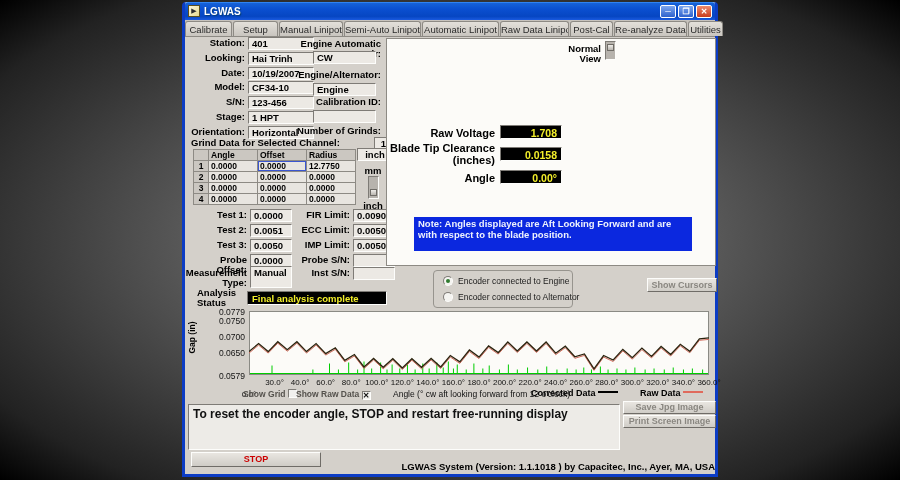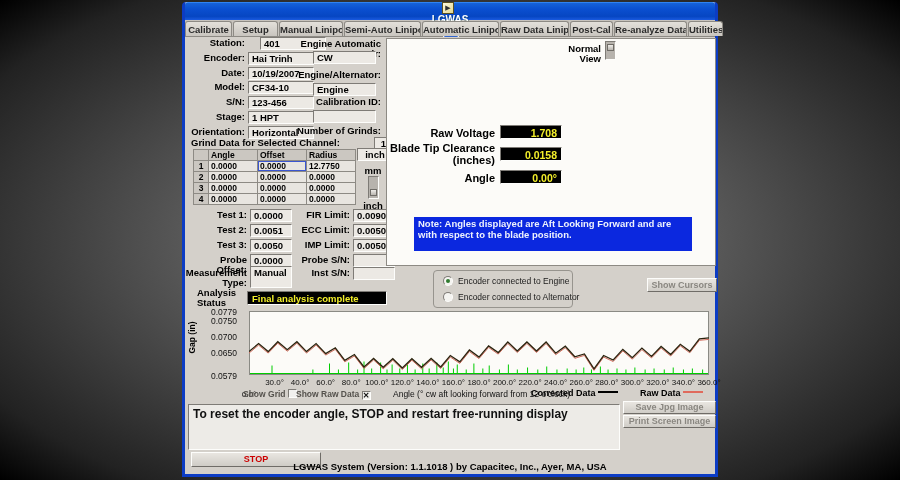--- a/index.html
+++ b/index.html
@@ -10,30 +10,29 @@
     position: relative;
   }
   .window {
     position:absolute; left:182px; top:2px; width:536px; height:475px;
     border-left:3px solid #0c3cc4; border-right:3px solid #0c3cc4; border-bottom:3px solid #0c3cc4;
     border-radius:4px 4px 0 0; background:#d4d0ca;
   }
   .titlebar {
     height:18px; border-radius:3px 3px 0 0; display:flex; align-items:center; padding:0 3px;
     background: linear-gradient(180deg,#3d95ff 0%,#1561d8 8%,#0a4fd0 40%,#0646c2 80%,#1a5adf 100%);
-    flex-direction: column;
   }
   .tb-icon { width:12px; height:12px; background:linear-gradient(135deg,#fdf8dd,#e4d88f); border:1px solid #5a4f20; margin-right:4px; font-size:7px; line-height:10px; text-align:center; color:#2d2d2d; }
   .tb-title { color:#fff; font-weight:bold; font-size:10px; flex:1; text-shadow:1px 1px 1px #0338; }
   .tb-btn { width:16px; height:13px; margin-left:2px; border:1px solid #fff; border-radius:2px; font-size:8px; line-height:11px; text-align:center; color:#fff; font-weight:bold;
     background:linear-gradient(180deg,#7da6ee,#2e62cd); }
   .tb-btn.close { background:linear-gradient(180deg,#ee8a6c,#c93c1d); }
   .tabstrip { display:flex; height:17px; background:#c7c3bd; border-bottom:1px solid #8d8a84; padding-top:1px; }
   .tab {
-    flex:0 0 auto; font-size:9.5px; font-weight:bold; color:#2b2b2b; text-align:center;
+    flex:0 0 auto; font-size:9.5px; font-weight:normal; color:#2b2b2b; text-align:center;
     border:1px solid #8d8a84; border-bottom:none; border-radius:3px 3px 0 0; margin-right:1px;
     background:linear-gradient(180deg,#e3e0da,#c9c5bf); padding-top:2px; overflow:hidden; white-space:nowrap;
   }
   .main { position:relative; height:437px; background:#d4d0ca; }
   .lbl { position:absolute; font-size:9.5px; font-weight:bold; color:#000; text-align:right; line-height:1.05; }
   .inp {
     position:absolute; height:13px; background:#ece9e4; border:1px solid;
     border-color:#7e7b76 #fdfdfb #fdfdfb #7e7b76; font-size:9.5px; font-weight:bold; color:#000;
     padding:0 3px; line-height:11px; overflow:hidden; white-space:nowrap;
   }
@@ -47,27 +46,27 @@
   .panel { position:absolute; left:201px; top:1px; width:330px; height:228px; background:#fcfbf8; border:1px solid #8d8a84; }
   .led { position:absolute; height:14px; background:#000; border:1px solid; border-color:#7e7b76 #fdfdfb #fdfdfb #7e7b76; color:#f3ef2a; font-size:10.5px; font-weight:bold; text-align:right; padding:1px 4px 0 0; }
   .note { position:absolute; left:27px; top:178px; width:278px; height:34px; background:#0b28df; color:#eef2fc; font-size:9.5px; font-weight:bold; line-height:1.15; padding:2px 4px; }
   .groupbox { position:absolute; left:248px; top:233px; width:140px; height:38px; border:1px solid #979émom; border:1px solid #97948e; border-radius:4px; }
   .radio-row { position:absolute; display:flex; align-items:center; gap:5px; }
   .radio { width:10px; height:10px; border-radius:50%; background:#f5f4f1; border:1px solid; border-color:#7e7b76 #fdfdfb #fdfdfb #7e7b76; position:relative; }
   .radio.on::after { content:""; position:absolute; left:2px; top:2px; width:4px; height:4px; border-radius:50%; background:#2f7a2f; }
   .radio-lbl { font-size:8.5px; color:#1a1a1a; }
   .btn { position:absolute; background:linear-gradient(180deg,#e9e6e1,#cfccc6); border:1px solid; border-color:#fdfdfb #6f6c67 #6f6c67 #fdfdfb; font-size:9px; font-weight:bold; text-align:center; color:#8a8781; }
   .btn.enabled { color:#000; }
-  .ytick { position:absolute; left:26px; width:34px; text-align:left; font-size:8.5px; color:#111; }
+  .ytick { position:absolute; left:26px; width:34px; text-align:right; font-size:8.5px; color:#111; }
   .xtick { position:absolute; top:341px; width:32px; text-align:center; font-size:8px; color:#111; }
   .chk { display:inline-block; width:9px; height:9px; background:#f2f1ee; border:1px solid; border-color:#7e7b76 #fdfdfb #fdfdfb #7e7b76; font-size:8px; line-height:8px; text-align:center; color:#111; vertical-align:-1px; }
   .dimlbl { font-size:8.5px; font-weight:bold; color:#55524d; }
   .legend-line { display:inline-block; width:20px; height:2px; vertical-align:3px; }
   .msgbox { position:absolute; left:3px; top:367px; width:432px; height:46px; background:#edebe7; border:1px solid; border-color:#7e7b76 #fdfdfb #fdfdfb #7e7b76; font-size:12px; font-weight:bold; padding:2px 4px; color:#111; }
-  .statusbar { position:absolute; left:0; top:424px; width:100%; text-align:center; font-size:9.5px; font-weight:bold; color:#000; }
+  .statusbar { position:absolute; left:0; top:424px; width:100%; text-align:right; font-size:9.5px; font-weight:bold; color:#000; }
 </style>
 </head>
 <body>
 
 <div class="window">
   <div class="titlebar">
     <div class="tb-icon">▶</div>
     <div class="tb-title">LGWAS</div>
     <div class="tb-btn">─</div>
     <div class="tb-btn">❐</div>
@@ -82,22 +81,22 @@
     <div class="tab" style="width:77px">Automatic Linipot</div>
     <div class="tab" style="width:69px">Raw Data Linipot</div>
     <div class="tab" style="width:43px">Post-Cal</div>
     <div class="tab" style="width:73px">Re-analyze Data</div>
     <div class="tab" style="width:35px">Utilities</div>
   </div>
 
   <div class="main">
 
     <span class="lbl" style="left:0;top:1px;width:60px">Station:</span>
-    <div class="inp" style="left:75px;top:0;width:66px">401</div>
-    <span class="lbl" style="left:0;top:16px;width:60px">Encoder:</span>
+    <div class="inp" style="left:63px;top:0;width:66px">401</div>
+    <span class="lbl" style="left:0;top:16px;width:60px">Looking:</span>
     <div class="inp" style="left:63px;top:15px;width:66px">Hai Trinh</div>
     <span class="lbl" style="left:0;top:31px;width:60px">Date:</span>
     <div class="inp" style="left:63px;top:30px;width:66px">10/19/2007</div>
     <span class="lbl" style="left:0;top:45px;width:60px">Model:</span>
     <div class="inp" style="left:63px;top:44px;width:66px">CF34-10</div>
     <span class="lbl" style="left:0;top:60px;width:60px">S/N:</span>
     <div class="inp" style="left:63px;top:59px;width:66px">123-456</div>
     <span class="lbl" style="left:0;top:75px;width:60px">Stage:</span>
     <div class="inp" style="left:63px;top:74px;width:66px">1 HPT</div>
     <span class="lbl" style="left:0;top:90px;width:60px">Orientation:</span>

